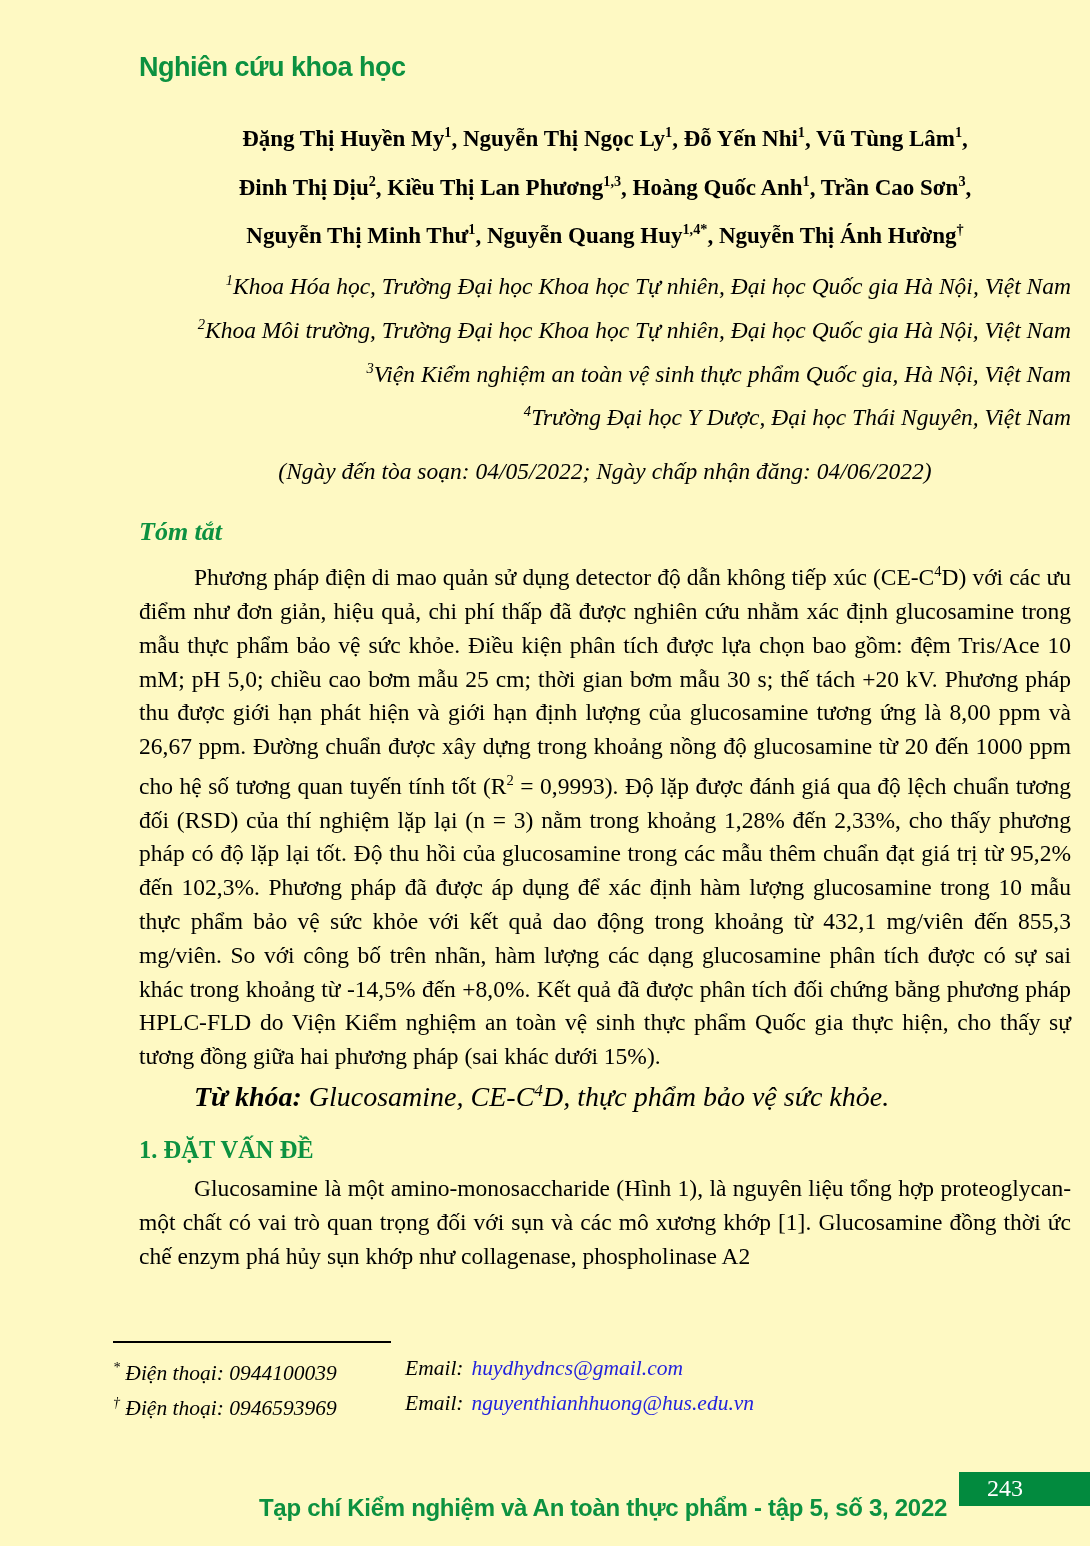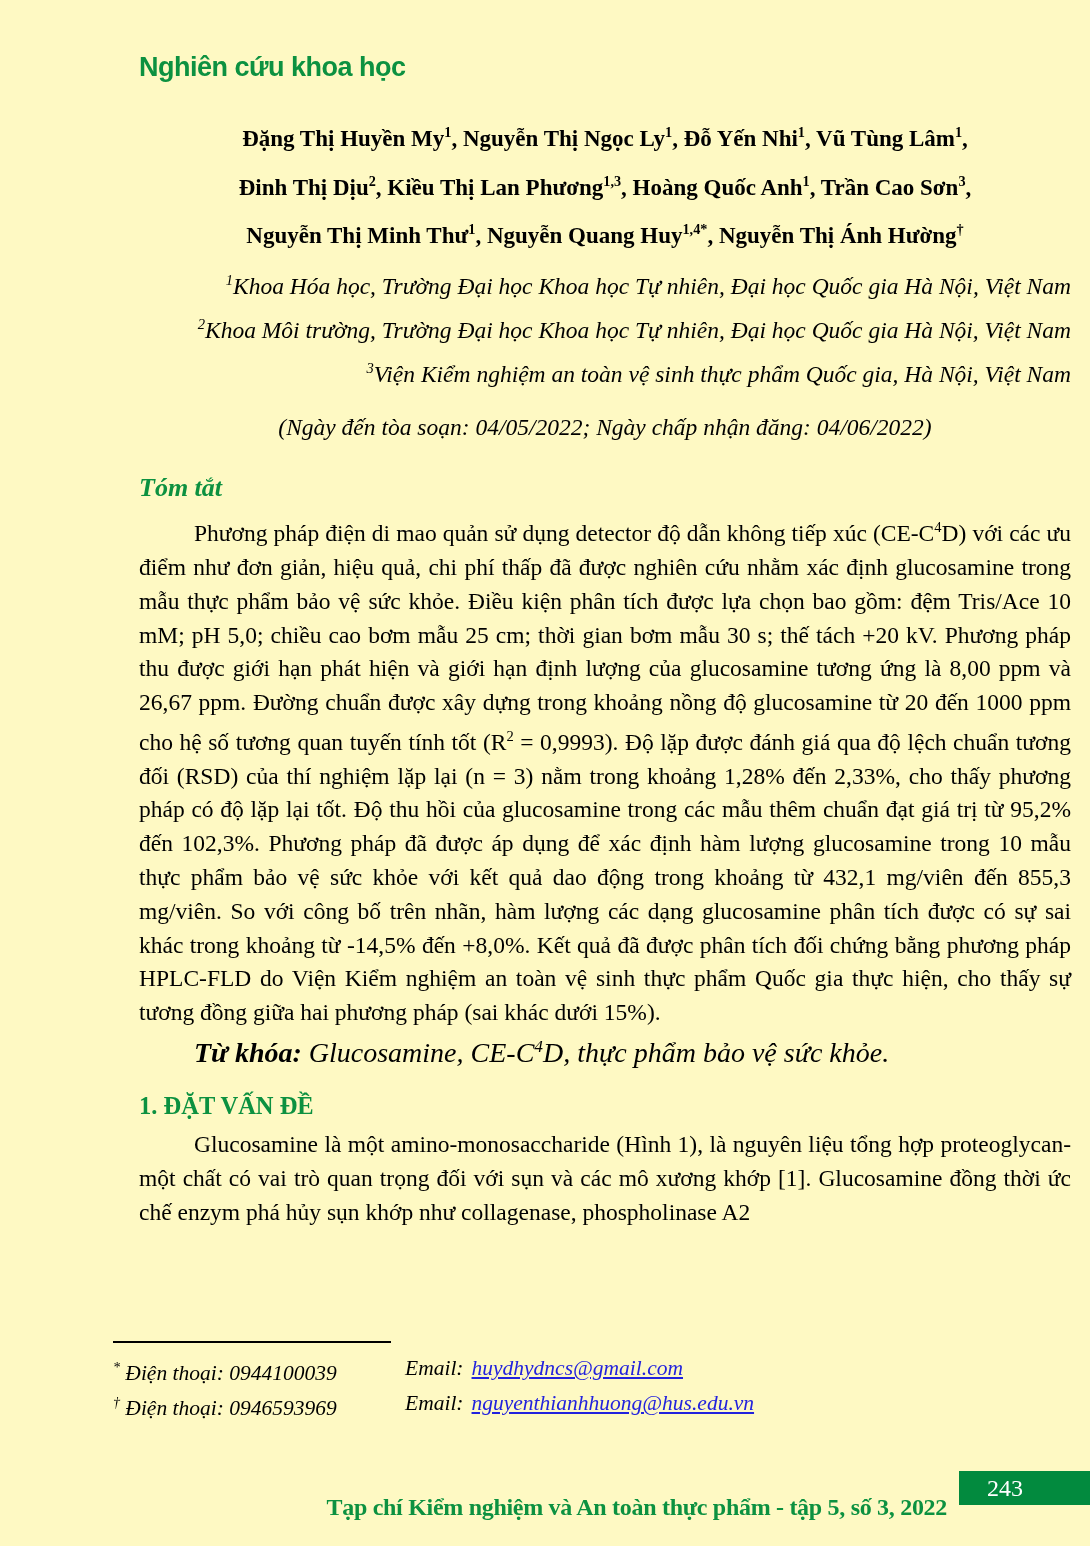--- a/index.html
+++ b/index.html
@@ -100,30 +100,30 @@
   }
   .footnote-rule {
     width:278px; height:0;
     border-top:2px solid #000000;
     margin-bottom:10px;
   }
   .footnote-row { display:flex; line-height:30px; }
   .footnote-row sup { font-size:0.65em; }
   .fn-phone { width:292px; }
   .fn-email-label { margin-right:8px; }
-  .fn-email-link { color:#2222dd; text-decoration:underline; }
+  .fn-email-link { color:#2222dd; }
 
   .footer {
     position:absolute;
     right:0; top:1455px;
     display:flex;
     align-items:center;
   }
   .footer-journal {
-    font-family:Liberation Serif, serif;
+    font-family:Liberation Sans, sans-serif;
     font-weight:bold;
     font-size:24px;
     letter-spacing:-0.3px;
     color:#0c9140;
     margin-right:12px;
     margin-top:39px;
   }
   .footer-pagebox {
     width:129px; height:34px;
     background:#028a3e;
@@ -147,20 +147,21 @@
     <div class="authors">
       <div>Đặng Thị Huyền My<sup>1</sup>, Nguyễn Thị Ngọc Ly<sup>1</sup>, Đỗ Yến Nhi<sup>1</sup>, Vũ Tùng Lâm<sup>1</sup>,</div>
       <div>Đinh Thị Dịu<sup>2</sup>, Kiều Thị Lan Phương<sup>1,3</sup>, Hoàng Quốc Anh<sup>1</sup>, Trần Cao Sơn<sup>3</sup>,</div>
       <div>Nguyễn Thị Minh Thư<sup>1</sup>, Nguyễn Quang Huy<sup>1,4*</sup>, Nguyễn Thị Ánh Hường<sup>†</sup></div>
     </div>
 
     <div class="affiliations">
       <div><sup>1</sup>Khoa Hóa học, Trường Đại học Khoa học Tự nhiên, Đại học Quốc gia Hà Nội, Việt Nam</div>
       <div><sup>2</sup>Khoa Môi trường, Trường Đại học Khoa học Tự nhiên,  Đại học Quốc gia Hà Nội, Việt Nam</div>
       <div><sup>3</sup>Viện Kiểm nghiệm an toàn vệ sinh thực phẩm Quốc gia, Hà Nội, Việt Nam</div>
+      <div><sup>4</sup>Trường Đại học Y Dược, Đại học Thái Nguyên, Việt Nam</div>
     </div>
 
     <div class="dateline">(Ngày đến tòa soạn: 04/05/2022; Ngày chấp nhận đăng: 04/06/2022)</div>
 
     <div class="abstract-heading">Tóm tắt</div>
 
     <div class="para">Phương pháp điện di mao quản sử dụng detector độ dẫn không tiếp xúc (CE-C<sup>4</sup>D) với các ưu điểm như đơn giản, hiệu quả, chi phí thấp đã được nghiên cứu nhằm xác định glucosamine trong mẫu thực phẩm bảo vệ sức khỏe. Điều kiện phân tích được lựa chọn bao gồm: đệm Tris/Ace 10 mM; pH 5,0; chiều cao bơm mẫu 25 cm; thời gian bơm mẫu 30 s; thế tách +20 kV. Phương pháp thu được giới hạn phát hiện và giới hạn định lượng của glucosamine tương ứng là 8,00 ppm và 26,67 ppm. Đường chuẩn được xây dựng trong khoảng nồng độ glucosamine từ 20 đến 1000 ppm cho hệ số tương quan tuyến tính tốt (R<sup>2</sup> = 0,9993). Độ lặp được đánh giá qua độ lệch chuẩn tương đối (RSD) của thí nghiệm lặp lại (n = 3) nằm trong khoảng 1,28% đến 2,33%, cho thấy phương pháp có độ lặp lại tốt. Độ thu hồi của glucosamine trong các mẫu thêm chuẩn đạt giá trị từ 95,2% đến 102,3%. Phương pháp đã được áp dụng để xác định hàm lượng glucosamine trong 10 mẫu thực phẩm bảo vệ sức khỏe với kết quả dao động trong khoảng từ 432,1 mg/viên đến 855,3 mg/viên. So với công bố trên nhãn, hàm lượng các dạng glucosamine phân tích được có sự sai khác trong khoảng từ -14,5% đến +8,0%. Kết quả đã được phân tích đối chứng bằng phương pháp HPLC-FLD do Viện Kiểm nghiệm an toàn vệ sinh thực phẩm Quốc gia thực hiện, cho thấy sự tương đồng giữa hai phương pháp (sai khác dưới 15%).</div>
 
     <div class="keywords">
       <span class="kw-label">Từ khóa:</span><span> Glucosamine, CE-C<sup>4</sup>D, thực phẩm bảo vệ sức khỏe.</span>

